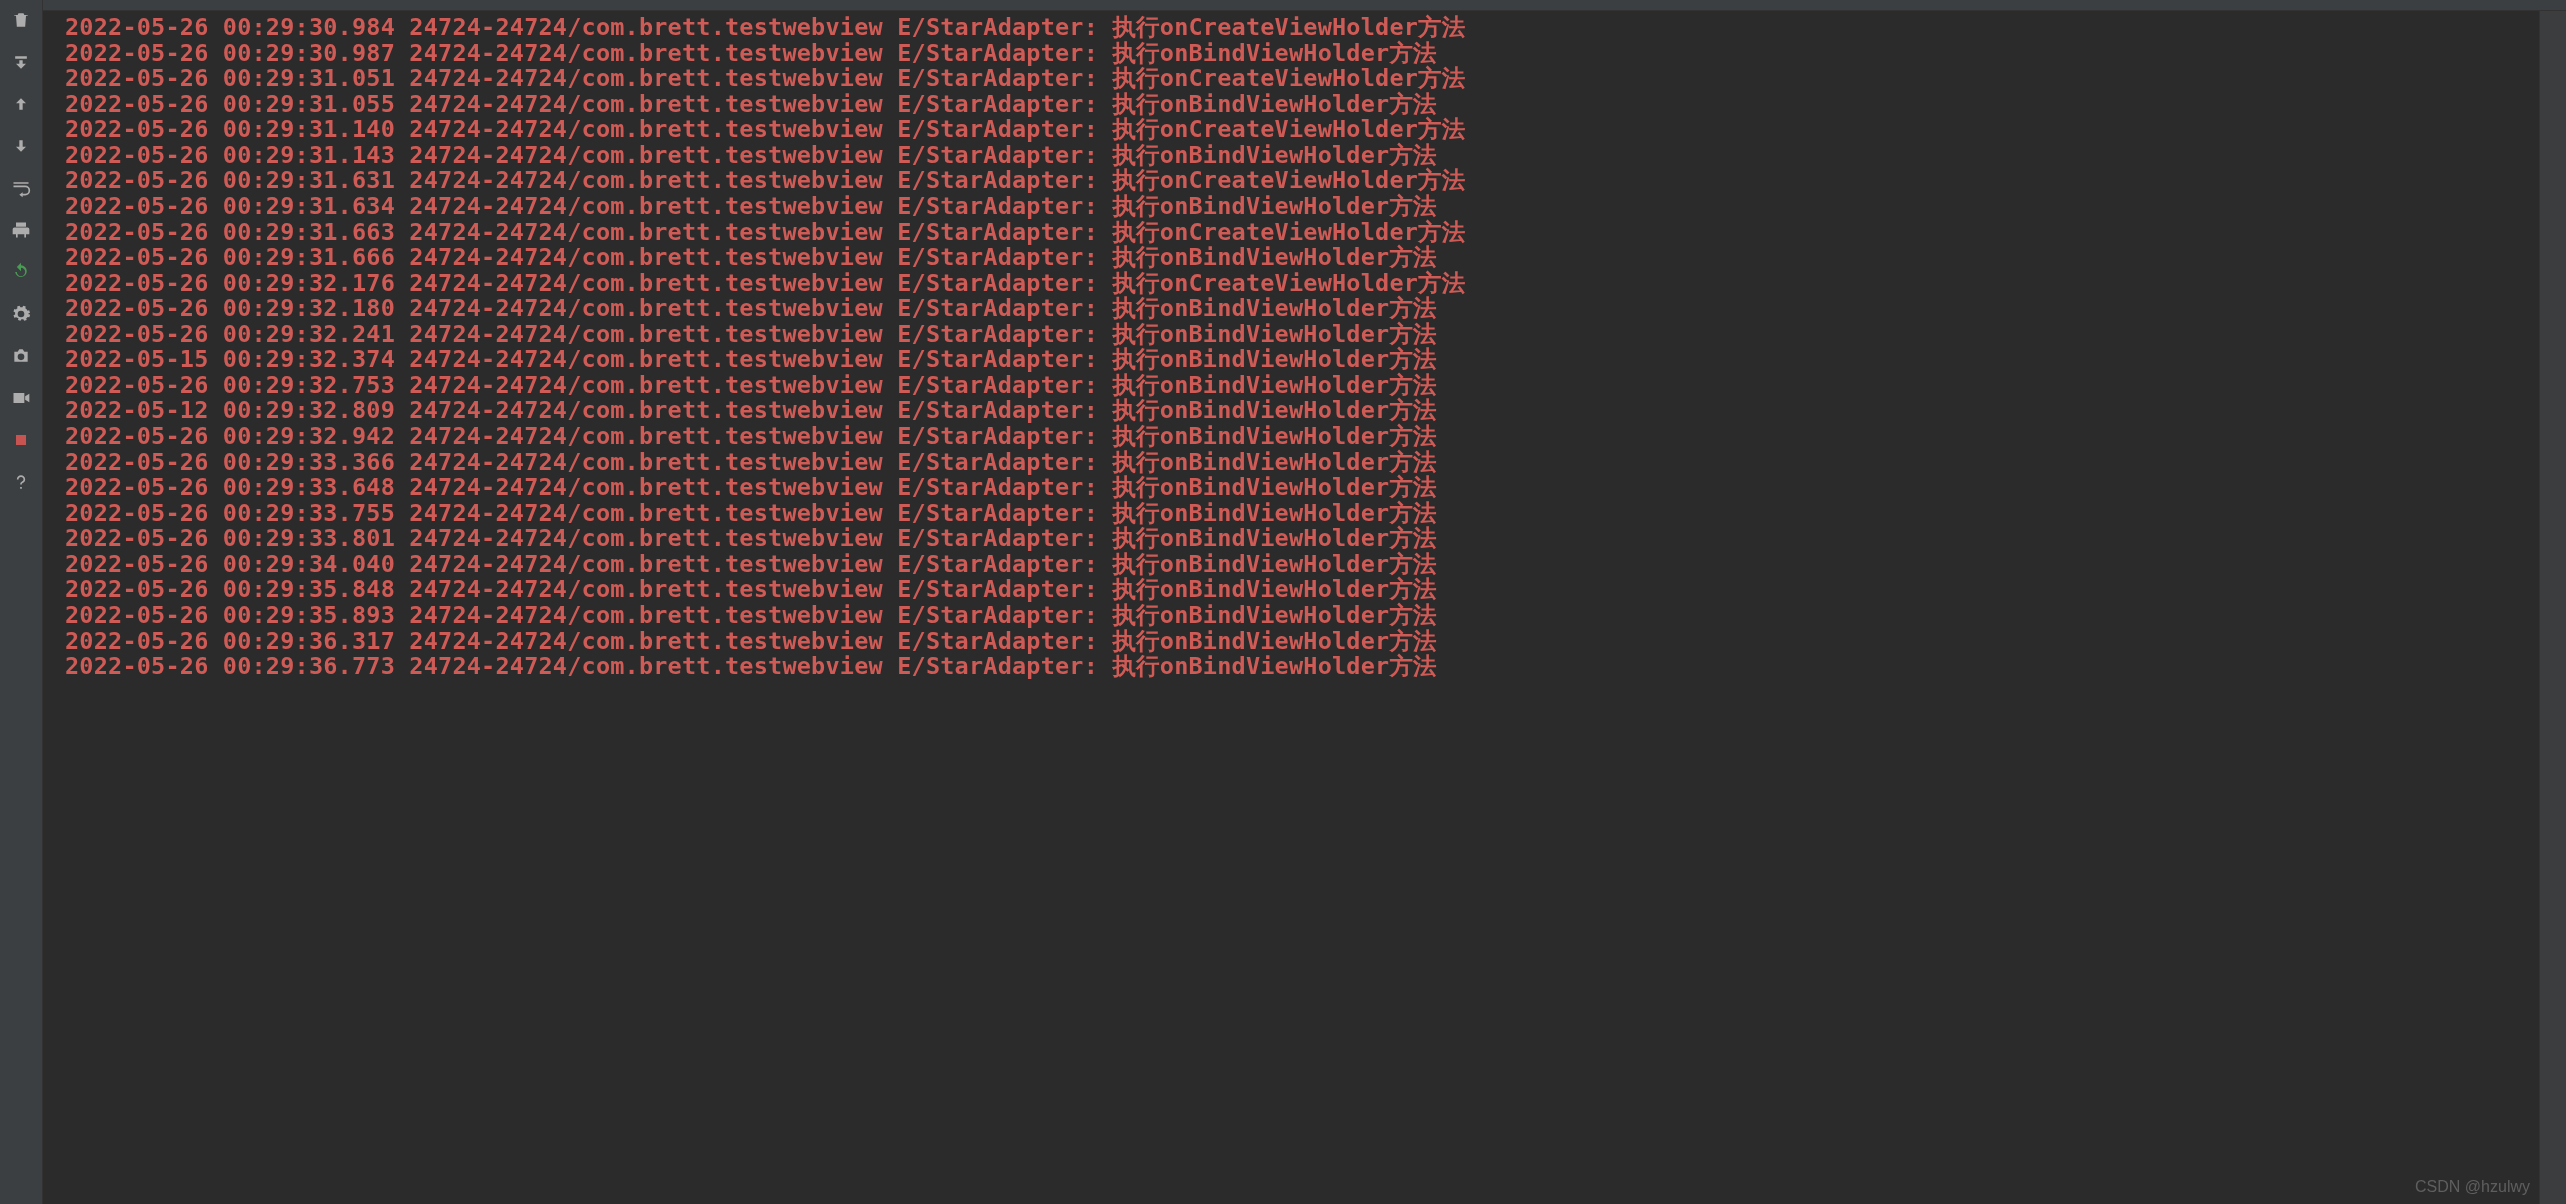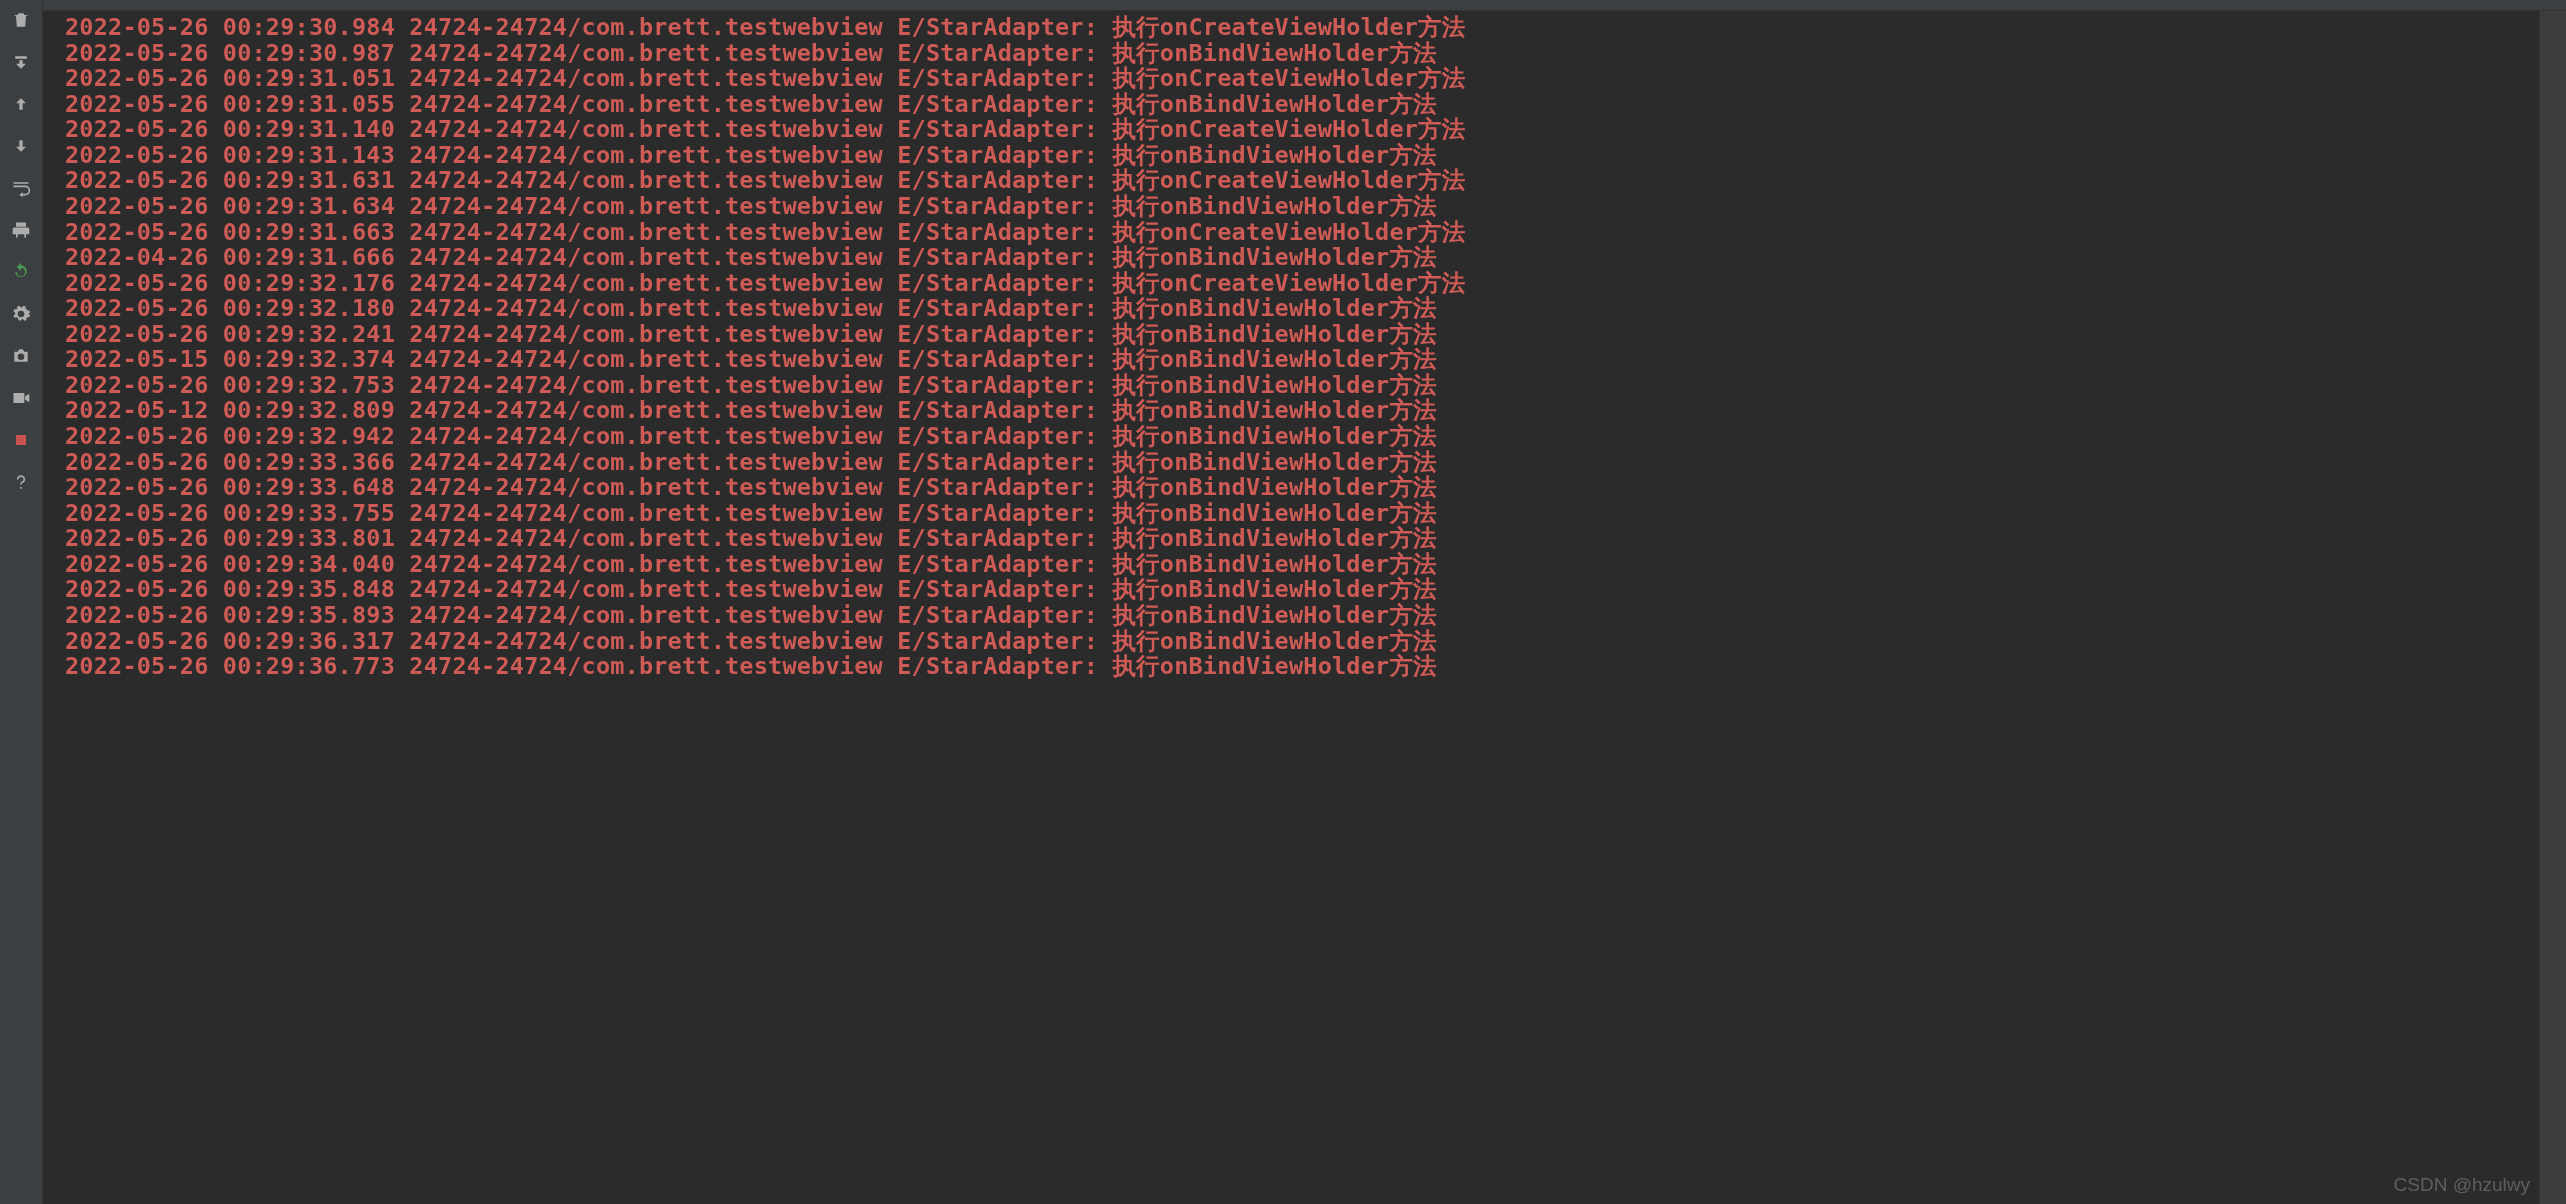--- a/index.html
+++ b/index.html
@@ -13,21 +13,21 @@
   .gutter .ico.green{color:#499c54;}
   .gutter .ico.red{color:#c75450;}
   .main{flex:1 1 auto;display:flex;flex-direction:column;min-width:0;position:relative;}
   .top{height:10px;background:#3c3f41;border-bottom:1px solid #323232;flex:0 0 10px;}
   .log-area{flex:1 1 auto;overflow:hidden;padding:4px 4px 0 22px;background:#2b2b2b;position:relative;}
   .line{white-space:pre;font-size:23.5px;line-height:1.088;font-weight:600;
     letter-spacing:.2px;font-family:inherit;}
   .line.err{color:#cf5b56;}
   .right-rail{position:absolute;top:0;right:0;width:26px;height:100%;
     background:#3b3d3f;border-left:1px solid #313335;}
-  .watermark{position:absolute;right:36px;bottom:8px;color:#7a7a7a;font-size:19px;
+  .watermark{position:absolute;right:36px;bottom:8px;color:#7a7a7a;font-size:16px;
     font-family:sans-serif;opacity:.65;}
 </style>
 </head>
 <body>
 
 <div class="root">
   <div class="gutter" id="gutter">
       <div class="ico">
         <svg viewBox="0 0 24 24">
           <path d="M6 7h12l-1 13H7L6 7zm3-3h6l1 2H8l1-2zM4 6h16v1H4z"></path>
@@ -95,21 +95,21 @@
       <div id="log-lines">
           <div class="line err">2022-05-26 00:29:30.984 24724-24724/com.brett.testwebview E/StarAdapter: 执行onCreateViewHolder方法</div>
           <div class="line err">2022-05-26 00:29:30.987 24724-24724/com.brett.testwebview E/StarAdapter: 执行onBindViewHolder方法</div>
           <div class="line err">2022-05-26 00:29:31.051 24724-24724/com.brett.testwebview E/StarAdapter: 执行onCreateViewHolder方法</div>
           <div class="line err">2022-05-26 00:29:31.055 24724-24724/com.brett.testwebview E/StarAdapter: 执行onBindViewHolder方法</div>
           <div class="line err">2022-05-26 00:29:31.140 24724-24724/com.brett.testwebview E/StarAdapter: 执行onCreateViewHolder方法</div>
           <div class="line err">2022-05-26 00:29:31.143 24724-24724/com.brett.testwebview E/StarAdapter: 执行onBindViewHolder方法</div>
           <div class="line err">2022-05-26 00:29:31.631 24724-24724/com.brett.testwebview E/StarAdapter: 执行onCreateViewHolder方法</div>
           <div class="line err">2022-05-26 00:29:31.634 24724-24724/com.brett.testwebview E/StarAdapter: 执行onBindViewHolder方法</div>
           <div class="line err">2022-05-26 00:29:31.663 24724-24724/com.brett.testwebview E/StarAdapter: 执行onCreateViewHolder方法</div>
-          <div class="line err">2022-04-26 00:29:31.666 24724-24724/com.brett.testwebview E/StarAdapter: 执行onBindViewHolder方法</div>
+          <div class="line err">2022-05-26 00:29:31.666 24724-24724/com.brett.testwebview E/StarAdapter: 执行onBindViewHolder方法</div>
           <div class="line err">2022-05-26 00:29:32.176 24724-24724/com.brett.testwebview E/StarAdapter: 执行onCreateViewHolder方法</div>
           <div class="line err">2022-05-26 00:29:32.180 24724-24724/com.brett.testwebview E/StarAdapter: 执行onBindViewHolder方法</div>
           <div class="line err">2022-05-26 00:29:32.241 24724-24724/com.brett.testwebview E/StarAdapter: 执行onBindViewHolder方法</div>
           <div class="line err">2022-05-15 00:29:32.374 24724-24724/com.brett.testwebview E/StarAdapter: 执行onBindViewHolder方法</div>
           <div class="line err">2022-05-26 00:29:32.753 24724-24724/com.brett.testwebview E/StarAdapter: 执行onBindViewHolder方法</div>
           <div class="line err">2022-05-12 00:29:32.809 24724-24724/com.brett.testwebview E/StarAdapter: 执行onBindViewHolder方法</div>
           <div class="line err">2022-05-26 00:29:32.942 24724-24724/com.brett.testwebview E/StarAdapter: 执行onBindViewHolder方法</div>
           <div class="line err">2022-05-26 00:29:33.366 24724-24724/com.brett.testwebview E/StarAdapter: 执行onBindViewHolder方法</div>
           <div class="line err">2022-05-26 00:29:33.648 24724-24724/com.brett.testwebview E/StarAdapter: 执行onBindViewHolder方法</div>
           <div class="line err">2022-05-26 00:29:33.755 24724-24724/com.brett.testwebview E/StarAdapter: 执行onBindViewHolder方法</div>

